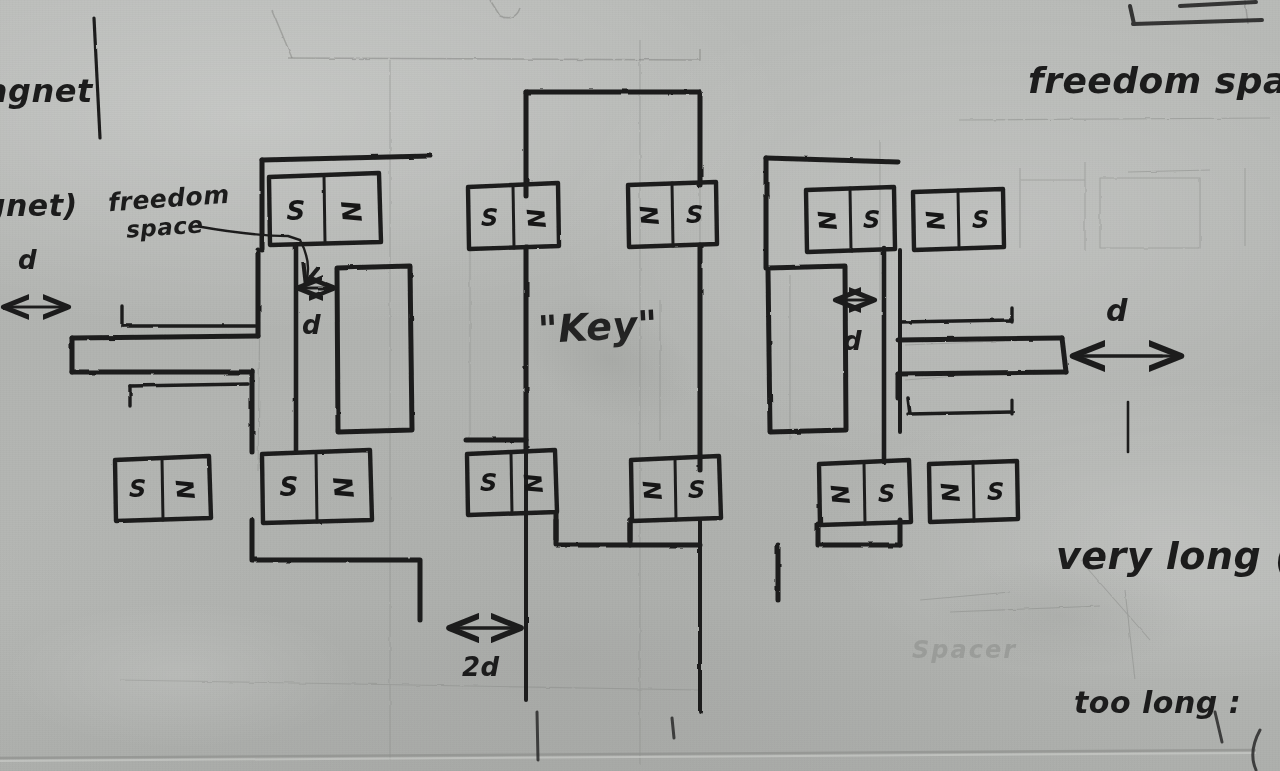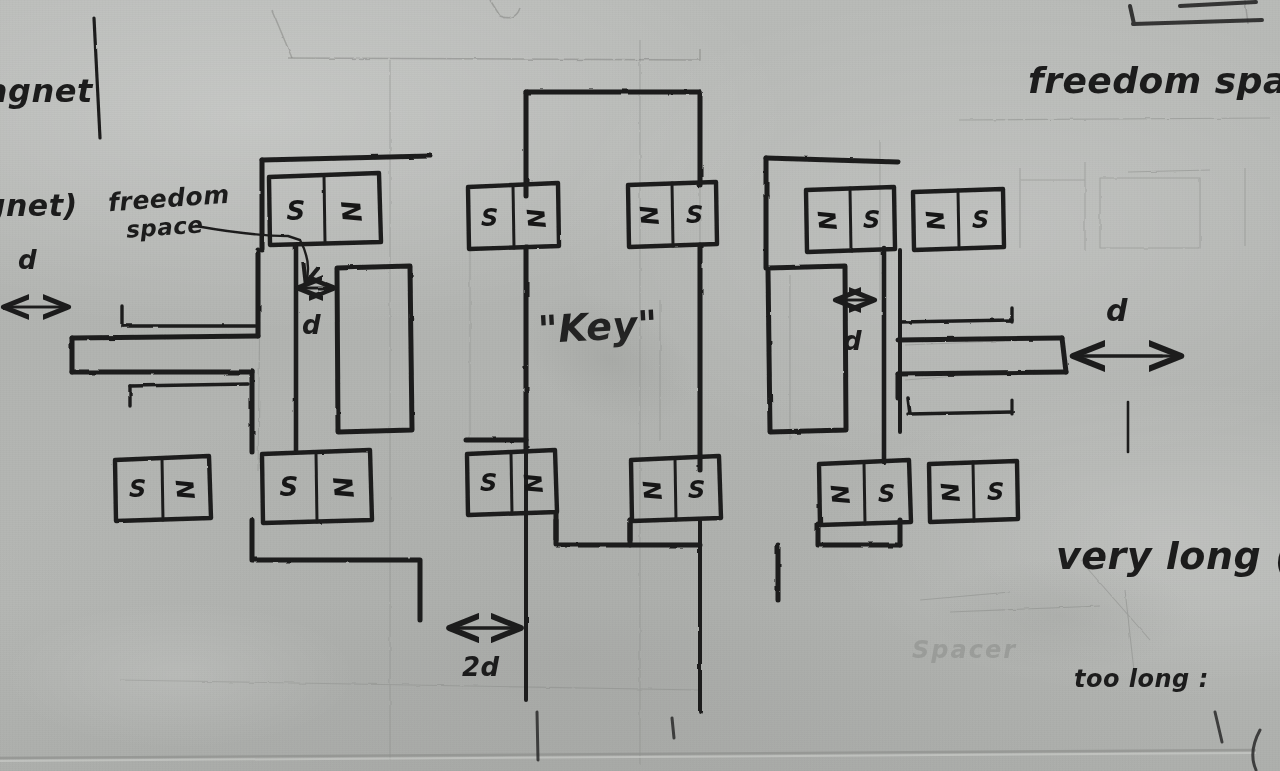--- a/index.html
+++ b/index.html
@@ -315,20 +315,20 @@
 
   <span class="lbl hand" style="left:843px;top:326px;font-size:26px;">d</span>
 
   <span class="lbl hand" style="left:1106px;top:293px;font-size:30px;">d</span>
 
   <span class="lbl hand" style="left:446px;top:652px;font-size:26px;margin-left:16px;">2d</span>
 
 
   <span class="lbl hand" style="left:1056px;top:534px;font-size:38px;">very long (</span>
 
-  <span class="lbl hand" style="left:1074px;top:665px;font-size:24px;">too long :</span>
+  <span class="lbl hand" style="left:1074px;top:685px;font-size:30px;">too long :</span>
 
   <span class="lbl hand" style="left:912px;top:636px;font-size:24px;color:#8b8d8a;opacity:.55;letter-spacing:2px;">Spacer</span>
 
   <div class="smudge" style="left:520px;top:300px;width:180px;height:120px;background:radial-gradient(ellipse at center, rgba(120,122,118,.16), rgba(0,0,0,0) 70%);transform:rotate(28deg);"></div>
   <div class="smudge" style="left:930px;top:560px;width:260px;height:110px;background:radial-gradient(ellipse at center, rgba(120,122,118,.14), rgba(0,0,0,0) 72%);"></div>
   <div class="smudge" style="left:0px;top:600px;width:360px;height:150px;background:radial-gradient(ellipse at center, rgba(255,255,255,.13), rgba(255,255,255,0) 70%);"></div>
 </div>
 
 </body></html>

